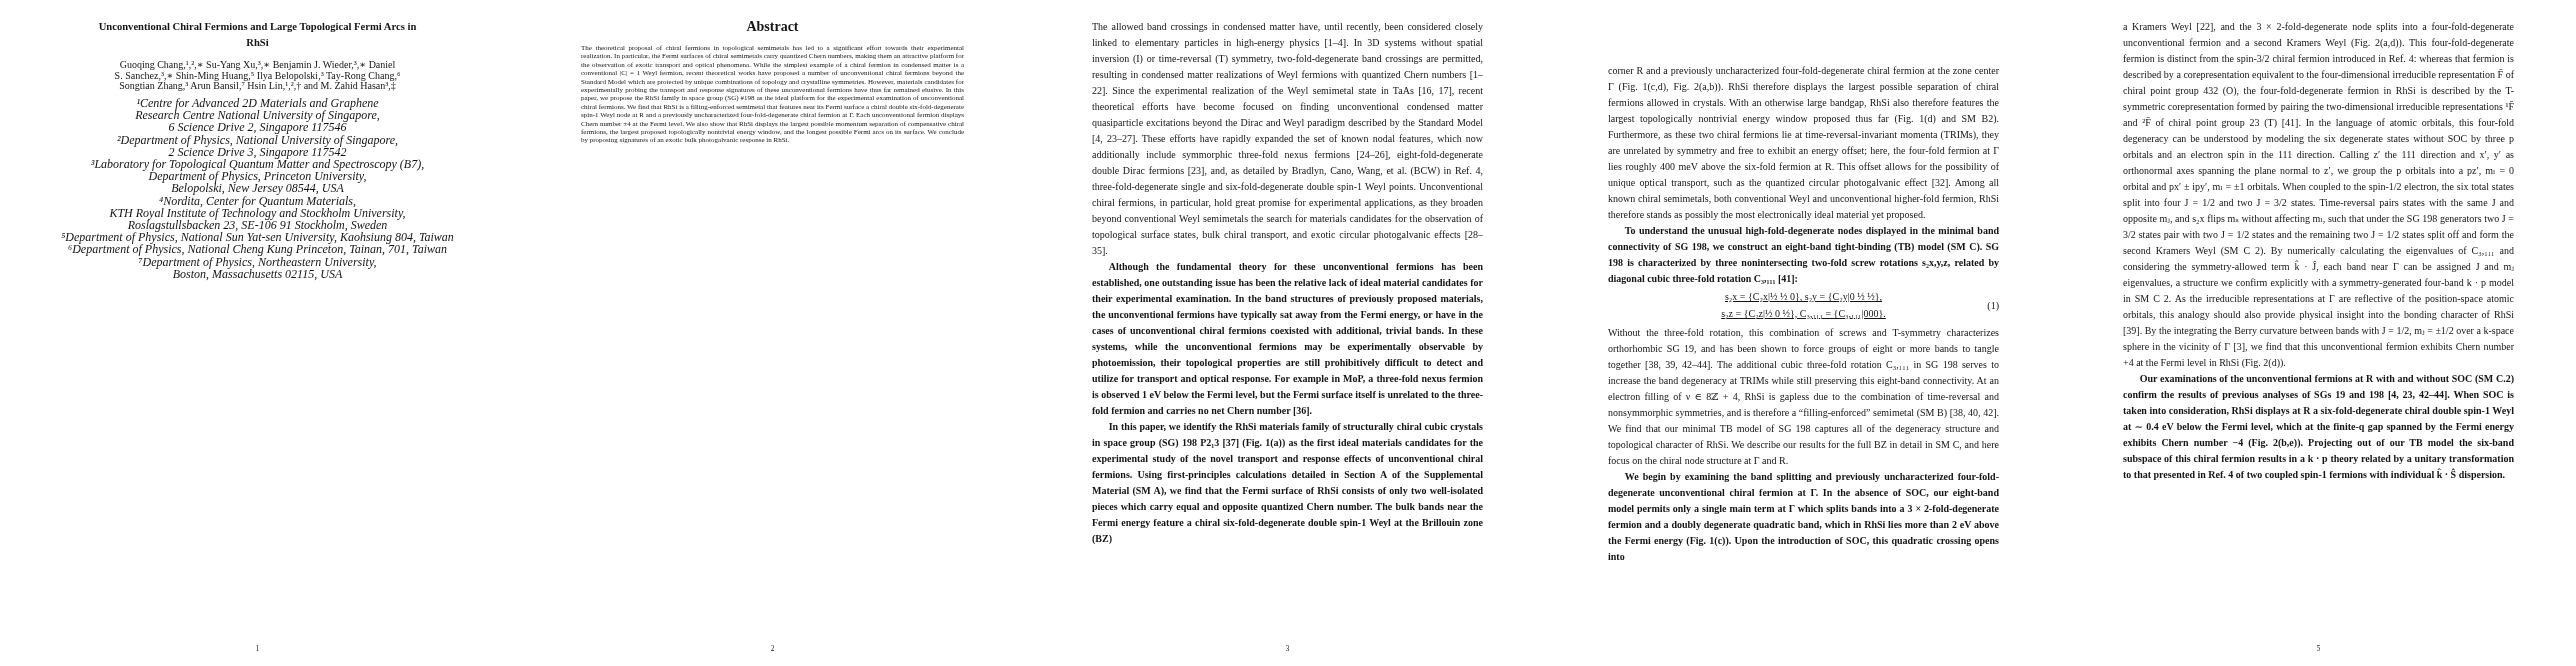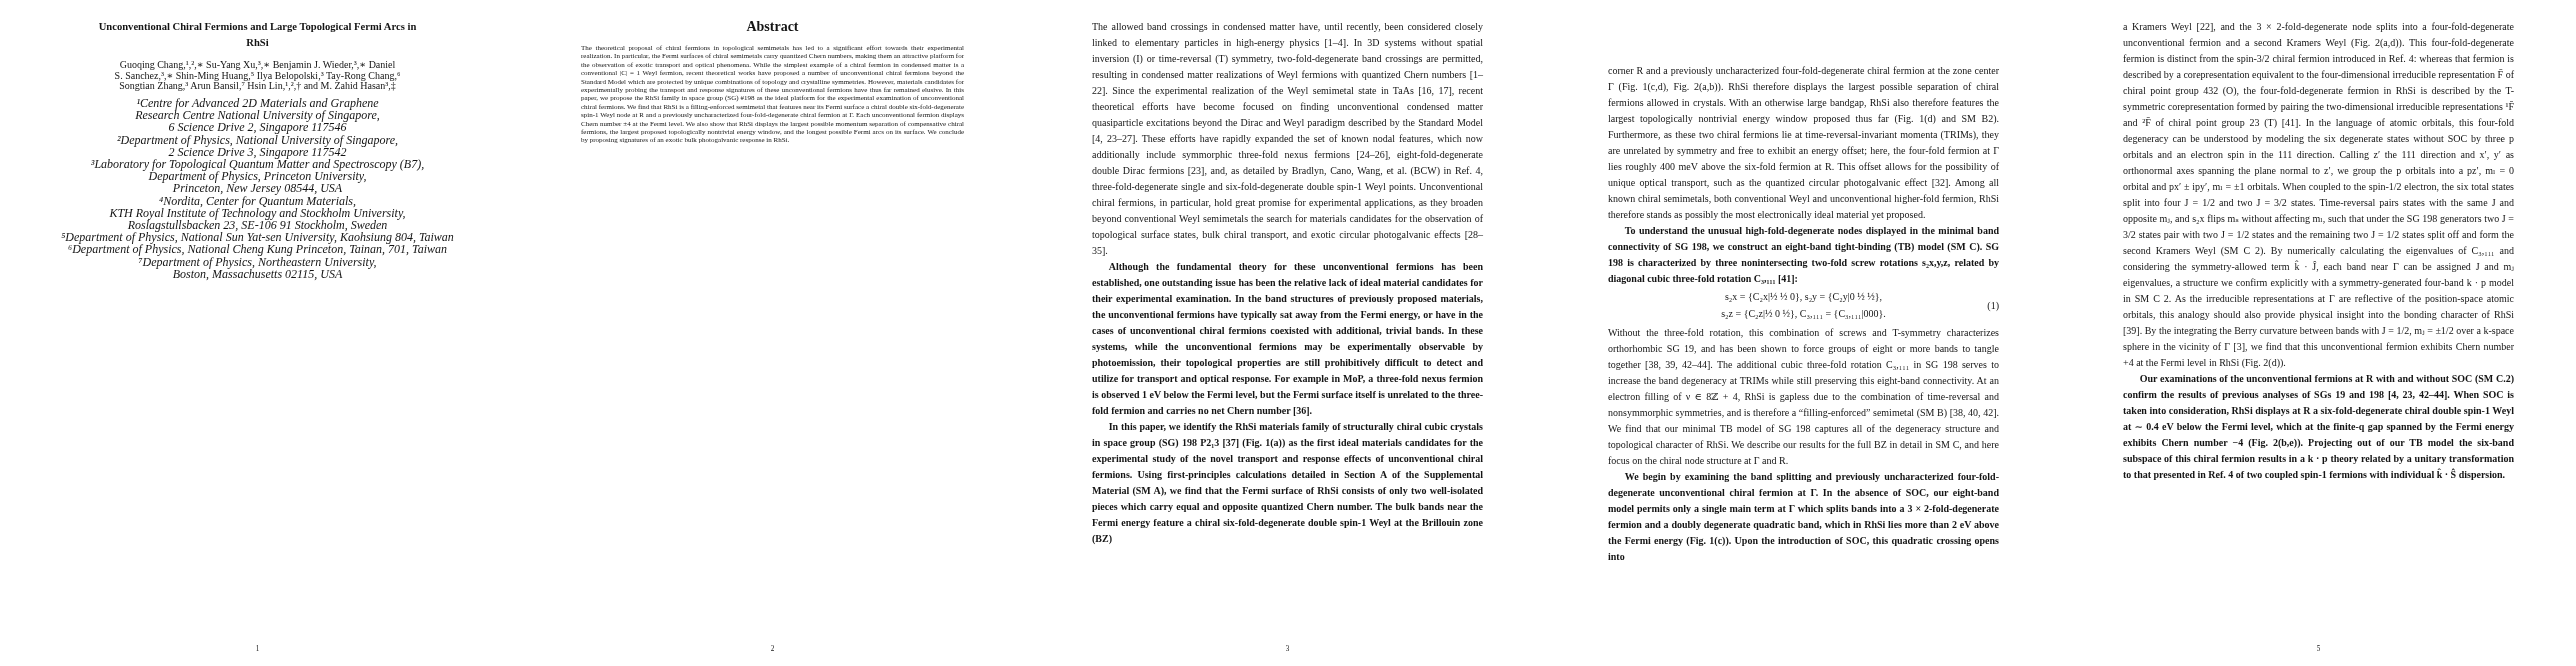--- a/index.html
+++ b/index.html
@@ -46,21 +46,21 @@
     width:383px; margin:9px auto 12px auto;
     font-size:7px; line-height:8.4px; text-align:justify;
   }
 
   
   .body-text { padding:19px 62px 0 62px; font-size:10px; line-height:16px; }
   .para { text-align:justify; }
   .para.indent { text-indent:16.7px;font-weight:bold; }
 
   
-  .equation { position:relative; margin:2.2px 0; text-align:center; line-height:16.7px; }
+  .equation { position:relative; margin:2.2px 0; text-align:center; line-height:16.7px;text-decoration:underline; }
   .eq-line { white-space:nowrap; }
   .eq-num { position:absolute; right:0; top:50%; transform:translateY(-50%); }
 </style>
 </head>
 <body>
 
 <div id="canvas">
 
   <div class="arxiv-stamp">arXiv:1706.04600v3  [cond-mat.mtrl-sci]  27 Nov 2017</div>
 
@@ -73,21 +73,21 @@
         <div class="author-line">Songtian Zhang,³ Arun Bansil,⁷ Hsin Lin,¹,²,† and M. Zahid Hasan³,‡</div>
       </div>
       <div class="affiliations">
         <div class="affiliation-line">¹Centre for Advanced 2D Materials and Graphene</div>
         <div class="affiliation-line">Research Centre National University of Singapore,</div>
         <div class="affiliation-line">6 Science Drive 2, Singapore 117546</div>
         <div class="affiliation-line">²Department of Physics, National University of Singapore,</div>
         <div class="affiliation-line">2 Science Drive 3, Singapore 117542</div>
         <div class="affiliation-line">³Laboratory for Topological Quantum Matter and Spectroscopy (B7),</div>
         <div class="affiliation-line">Department of Physics, Princeton University,</div>
-        <div class="affiliation-line">Princeton, New Jersey 08544, USA</div>
+        <div class="affiliation-line">Belopolski, New Jersey 08544, USA</div>
         <div class="affiliation-line">⁴Nordita, Center for Quantum Materials,</div>
         <div class="affiliation-line">KTH Royal Institute of Technology and Stockholm University,</div>
         <div class="affiliation-line">Roslagstullsbacken 23, SE-106 91 Stockholm, Sweden</div>
         <div class="affiliation-line">⁵Department of Physics, National Sun Yat-sen University, Kaohsiung 804, Taiwan</div>
         <div class="affiliation-line">⁶Department of Physics, National Cheng Kung Princeton, Tainan, 701, Taiwan</div>
         <div class="affiliation-line">⁷Department of Physics, Northeastern University,</div>
         <div class="affiliation-line">Boston, Massachusetts 02115, USA</div>
       </div>
     </div>
     <div class="page-num">1</div>

